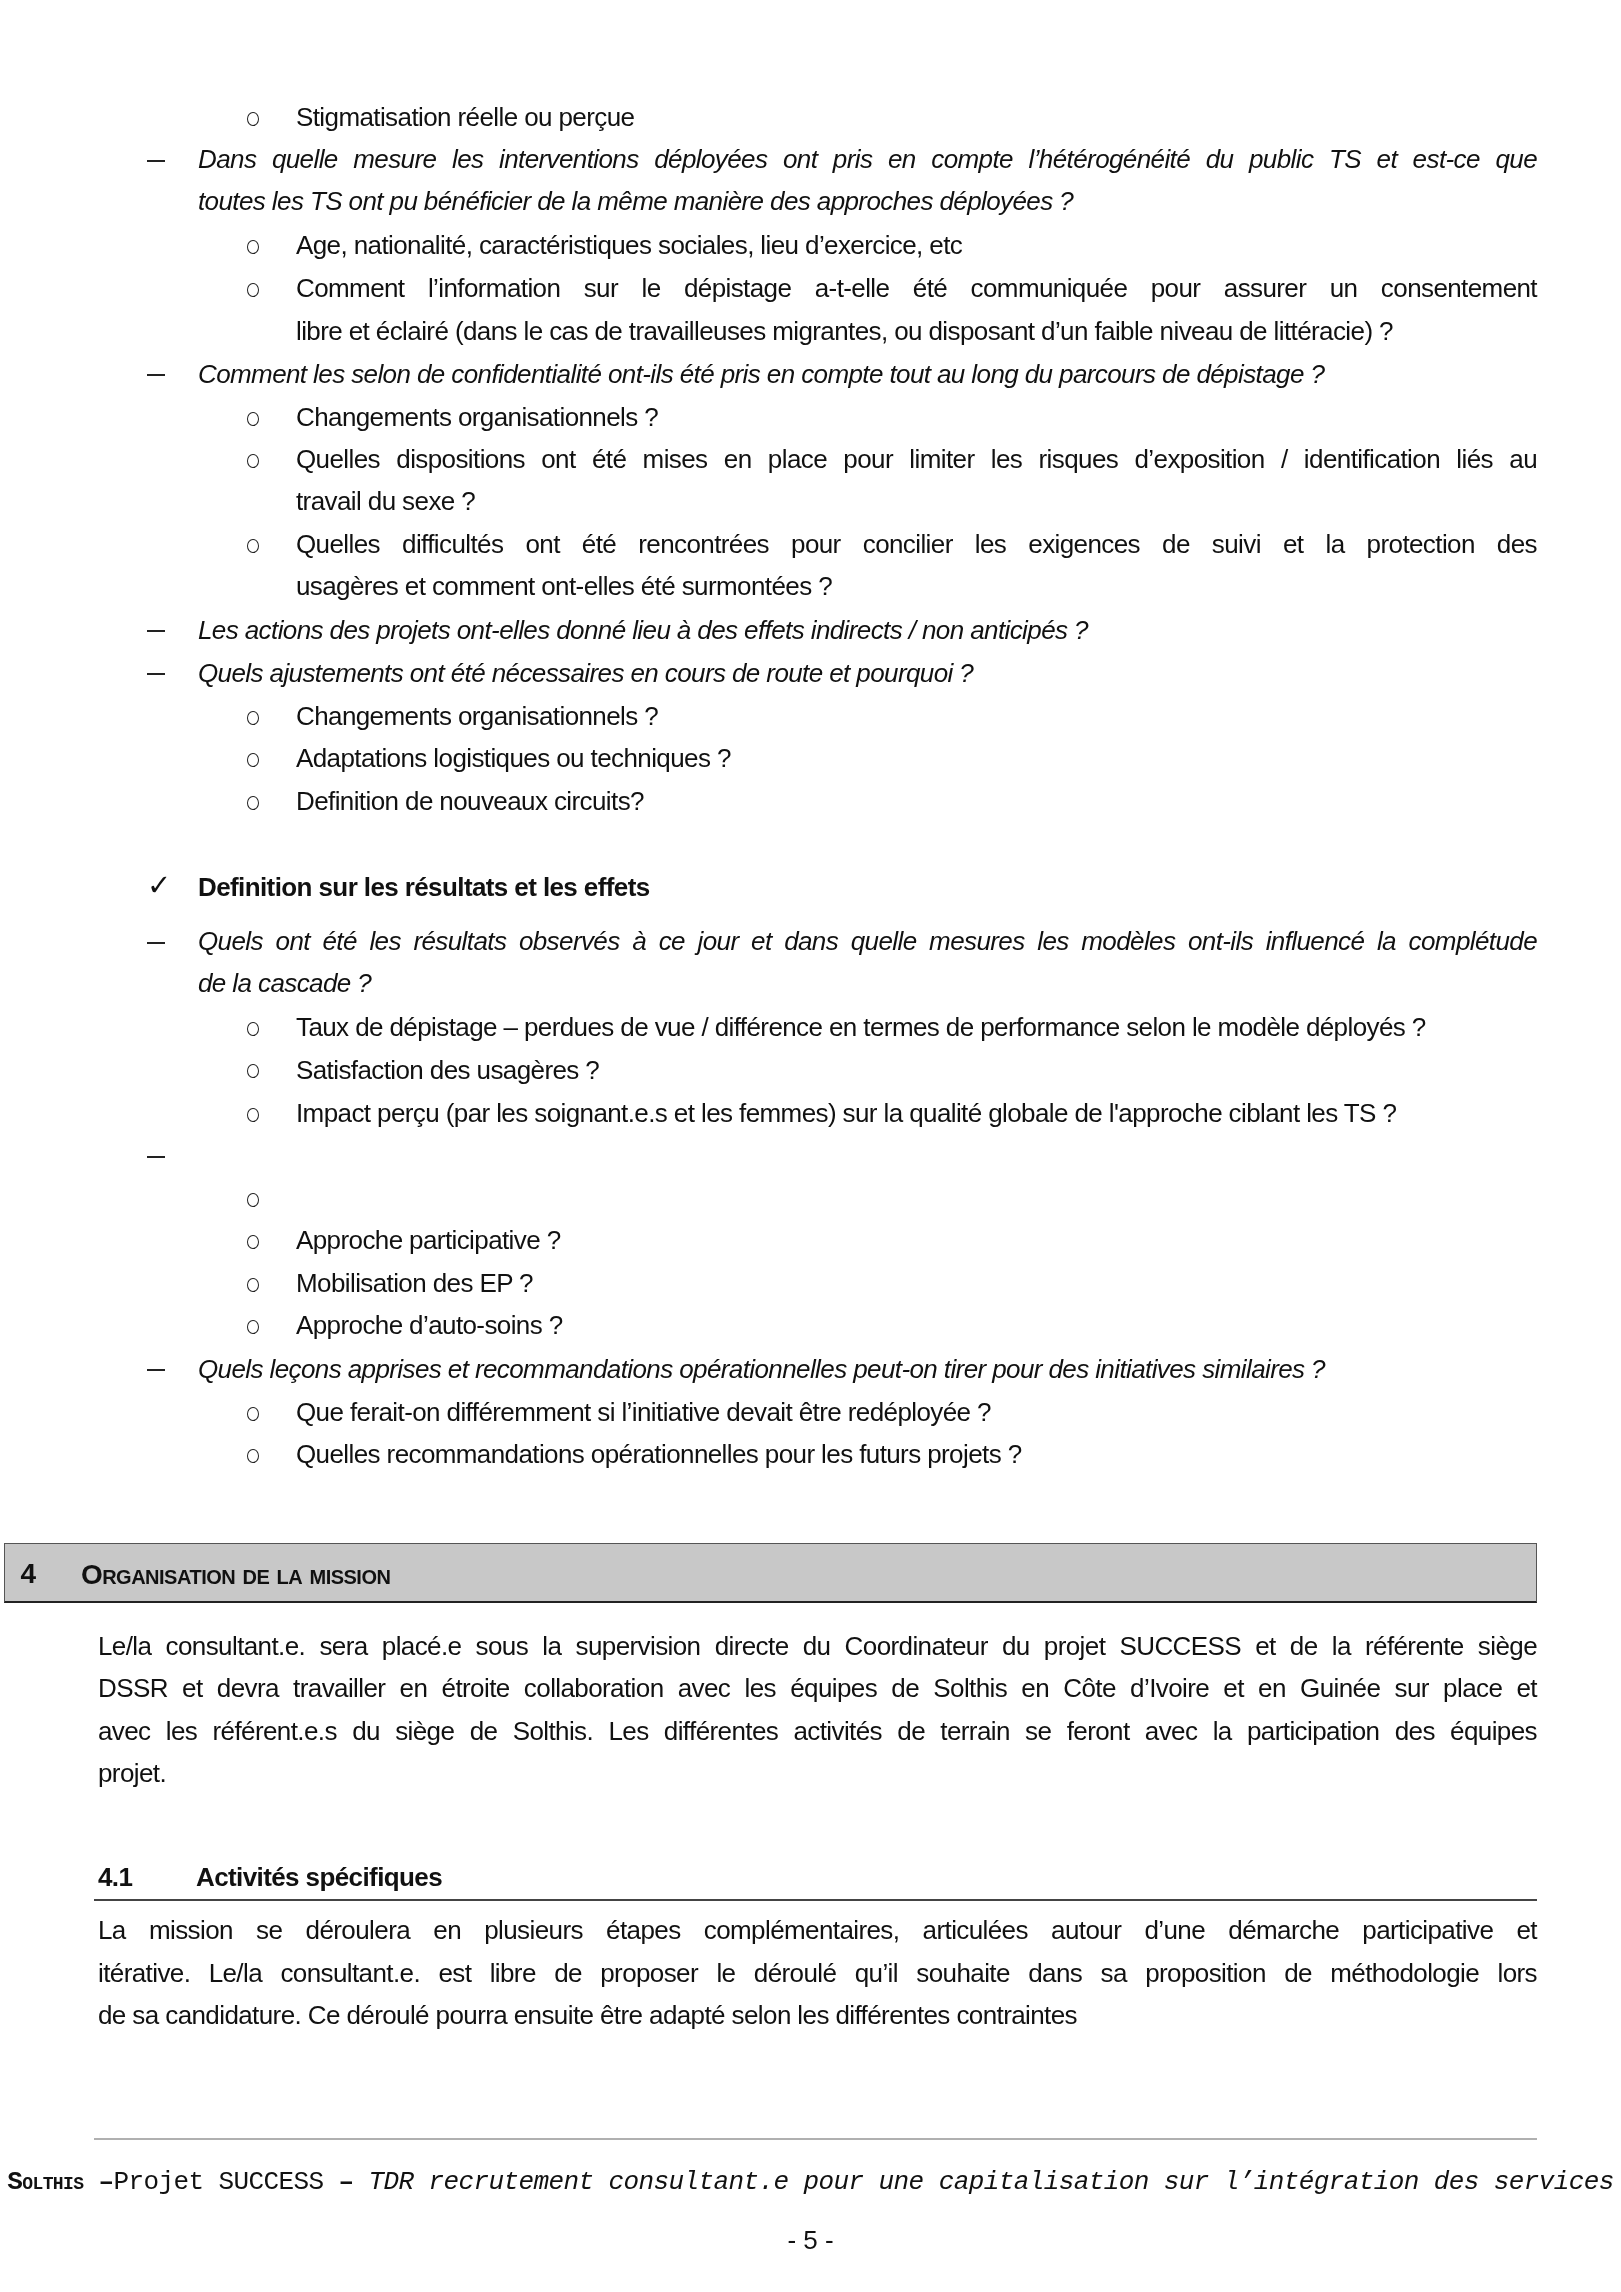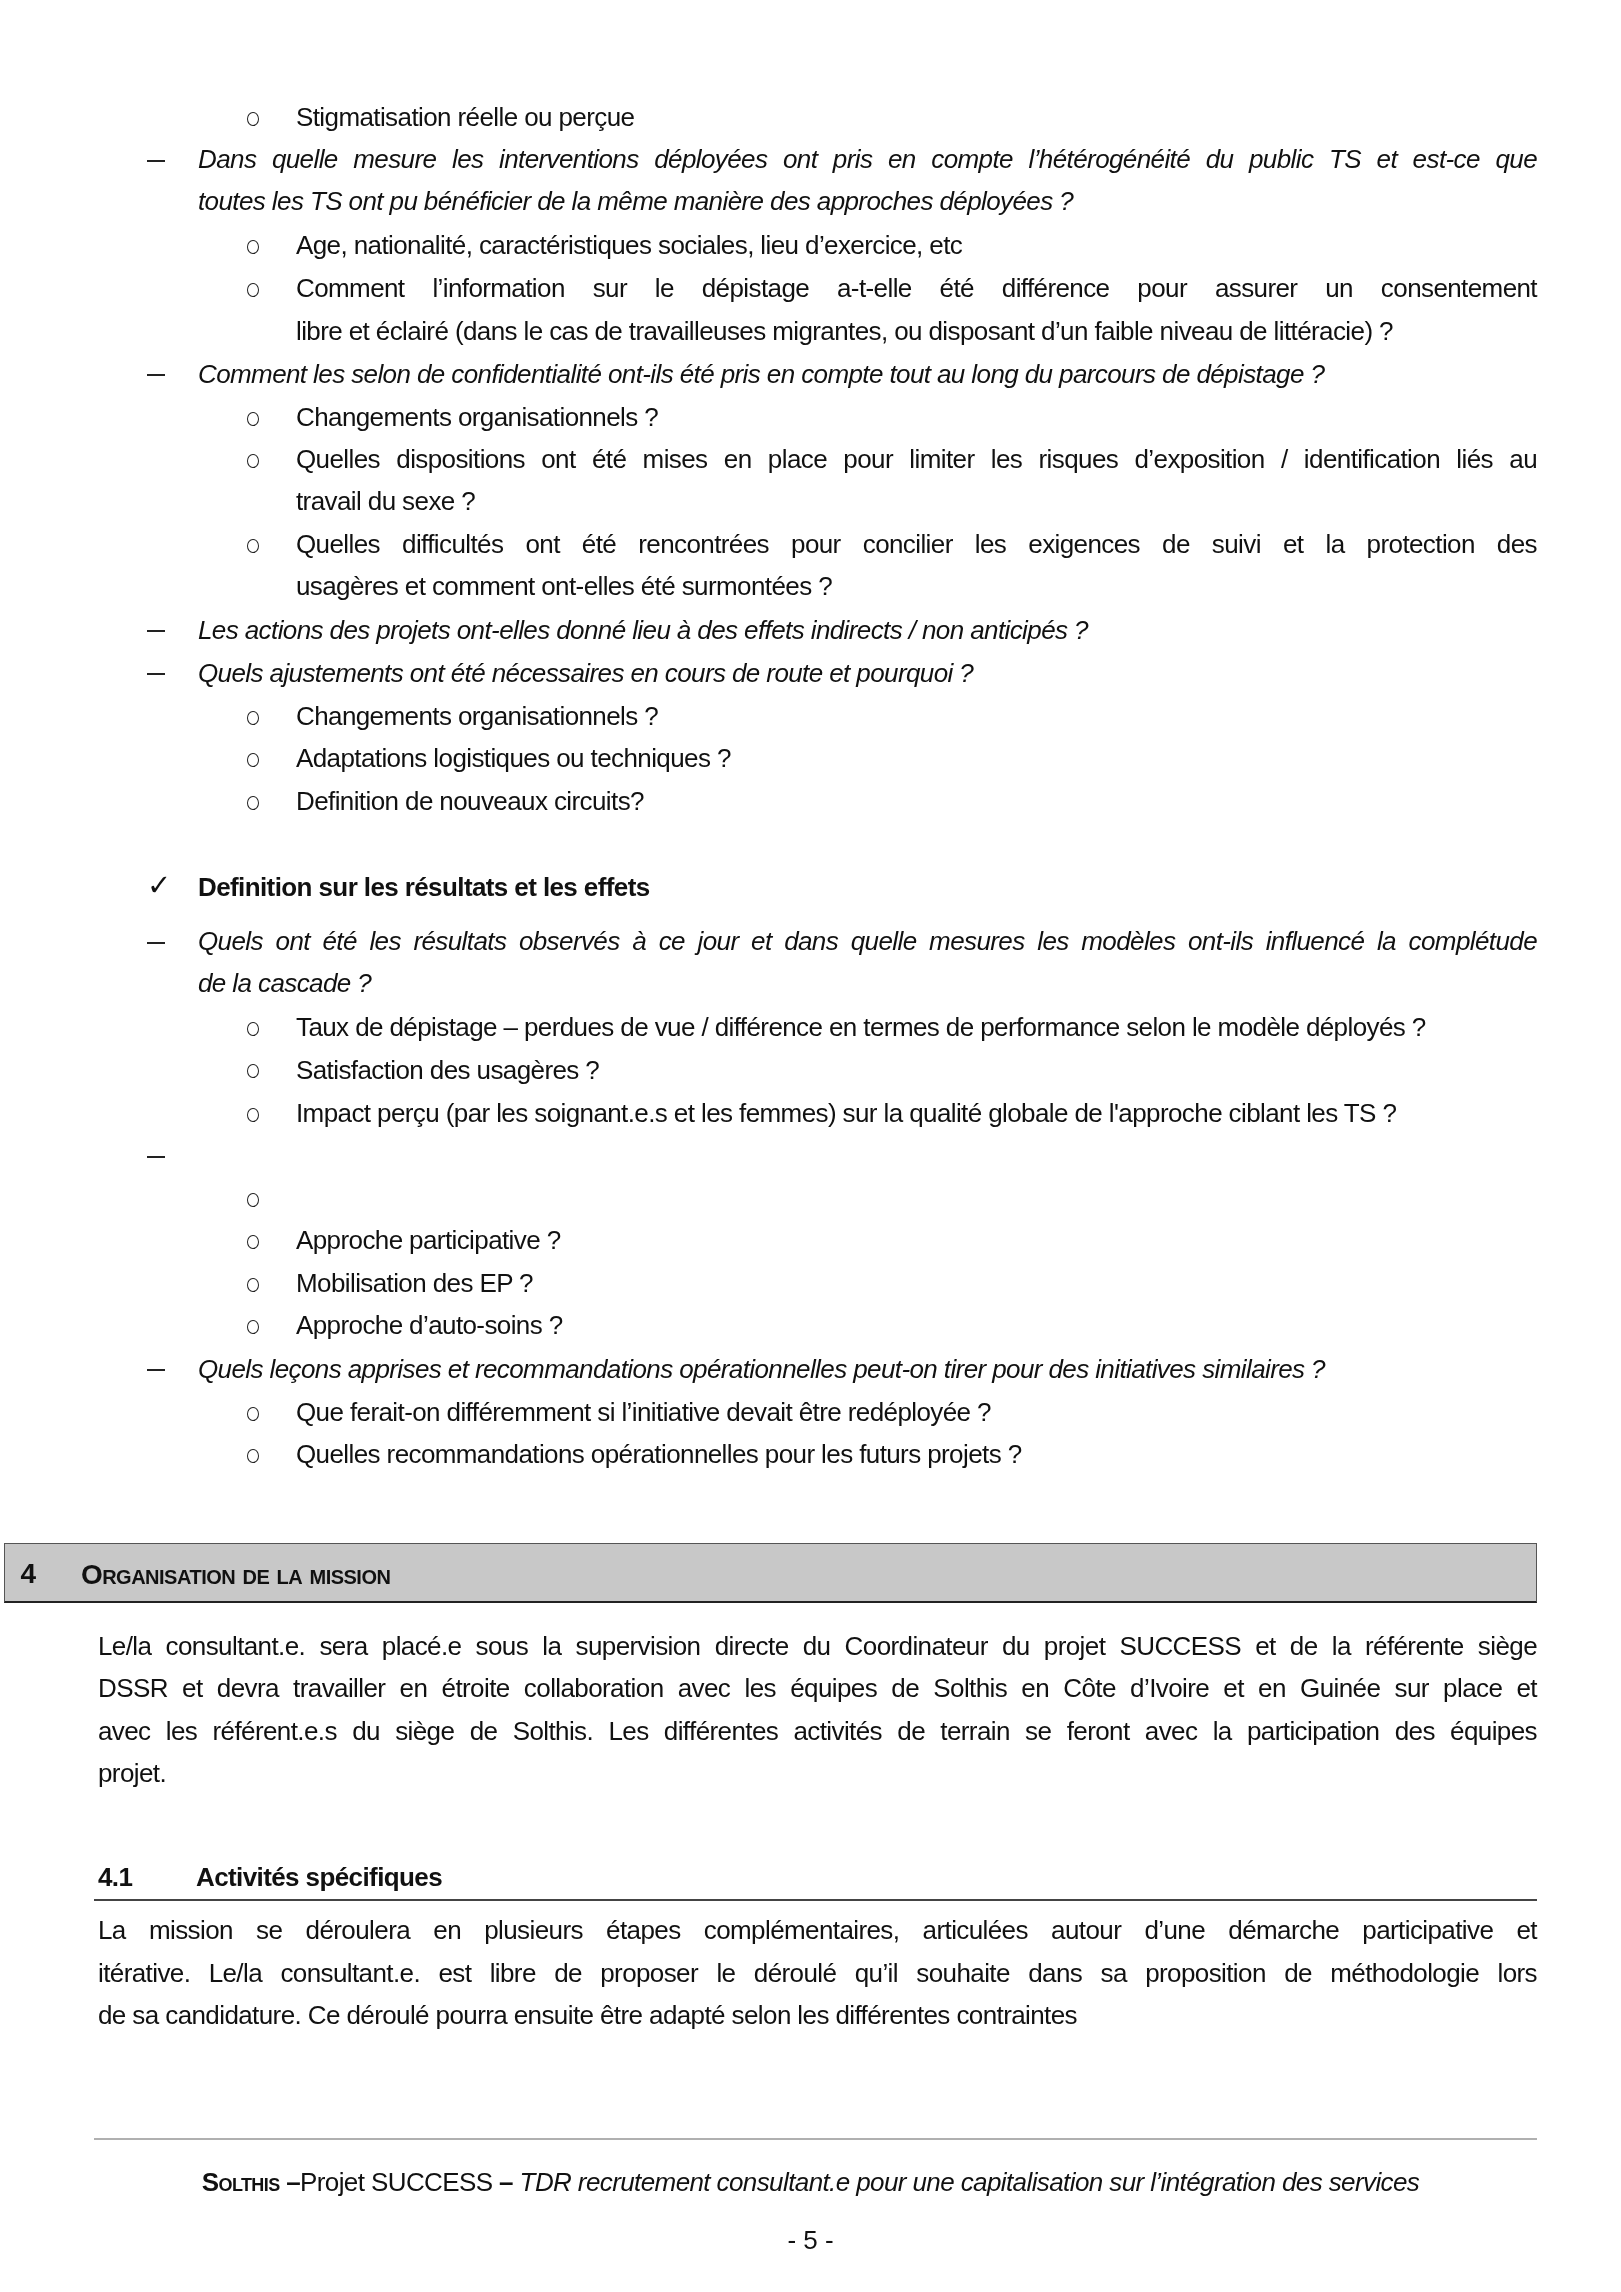--- a/index.html
+++ b/index.html
@@ -23,40 +23,40 @@
   .check { position: absolute; left: 147px; font-size: 29px; line-height: 31px; }
   .h1box {
     position: absolute; left: 3.9px; top: 1543px; width: 1533px; height: 60px;
     background: #c8c8c8; border: 1.5px solid #555; border-bottom: 2.5px solid #222;
     box-sizing: border-box;
   }
   .h1num { position: absolute; left: 15.7px; top: 13.7px; font-size: 28px; font-weight: bold; line-height: 31px; }
   .h1title { position: absolute; left: 76px; top: 14.7px; font-size: 28px; font-weight: bold; line-height: 31px; font-variant: small-caps; letter-spacing: -0.5px; }
   .h2rule { position: absolute; left: 94px; top: 1899px; width: 1443px; height: 2px; background: #444; }
   .footrule { position: absolute; left: 94px; top: 2138px; width: 1443px; height: 1.5px; background: #b0b0b0; }
-  .footer { position: absolute; top: 2167px; left: 0; width: 1621px; text-align: center; font-size: 26px; line-height: 31px; letter-spacing: -0.6px; }
+  .footer { position: absolute; top: 2167px; left: 0; width: 1621px; text-align: center; font-size: 26px; line-height: 31px; letter-spacing: -0.6px; font-family: Liberation Mono, monospace; }
   .footer .brand { font-weight: bold; font-variant: small-caps; }
   .pagenum { position: absolute; top: 2225px; left: 0; width: 1621px; text-align: center; font-size: 26px; line-height: 31px; }
 </style>
 </head>
 <body>
 
 <div class="page">
 
   <span class="circ" style="top:112px"></span>
   <div class="line" style="left:296px; top:102px">Stigmatisation réelle ou perçue</div>
 
   <span class="dash" style="top:160px"></span>
   <div class="line it just" style="left:198px; top:144px; width:1339px">Dans quelle mesure les interventions déployées ont pris en compte l’hétérogénéité du public TS et est-ce que</div>
   <div class="line it" style="left:198px; top:186px">toutes les TS ont pu bénéficier de la même manière des approches déployées ?</div>
 
   <span class="circ" style="top:240px"></span>
   <div class="line" style="left:296px; top:230px">Age, nationalité, caractéristiques sociales, lieu d’exercice, etc</div>
   <span class="circ" style="top:283px"></span>
-  <div class="line just" style="left:296px; top:273px; width:1241px">Comment l’information sur le dépistage a-t-elle été différence pour assurer un consentement</div>
+  <div class="line just" style="left:296px; top:273px; width:1241px">Comment l’information sur le dépistage a-t-elle été communiquée pour assurer un consentement</div>
   <div class="line" style="left:296px; top:316px">libre et éclairé (dans le cas de travailleuses migrantes, ou disposant d’un faible niveau de littéracie) ?</div>
 
   <span class="dash" style="top:374px"></span>
   <div class="line it" style="left:198px; top:359px">Comment les selon de confidentialité ont-ils été pris en compte tout au long du parcours de dépistage ?</div>
   <span class="circ" style="top:412px"></span>
   <div class="line" style="left:296px; top:402px">Changements organisationnels ?</div>
   <span class="circ" style="top:454px"></span>
   <div class="line just" style="left:296px; top:444px; width:1241px">Quelles dispositions ont été mises en place pour limiter les risques d’exposition / identification liés au</div>
   <div class="line" style="left:296px; top:486px">travail du sexe ?</div>
   <span class="circ" style="top:539px"></span>

